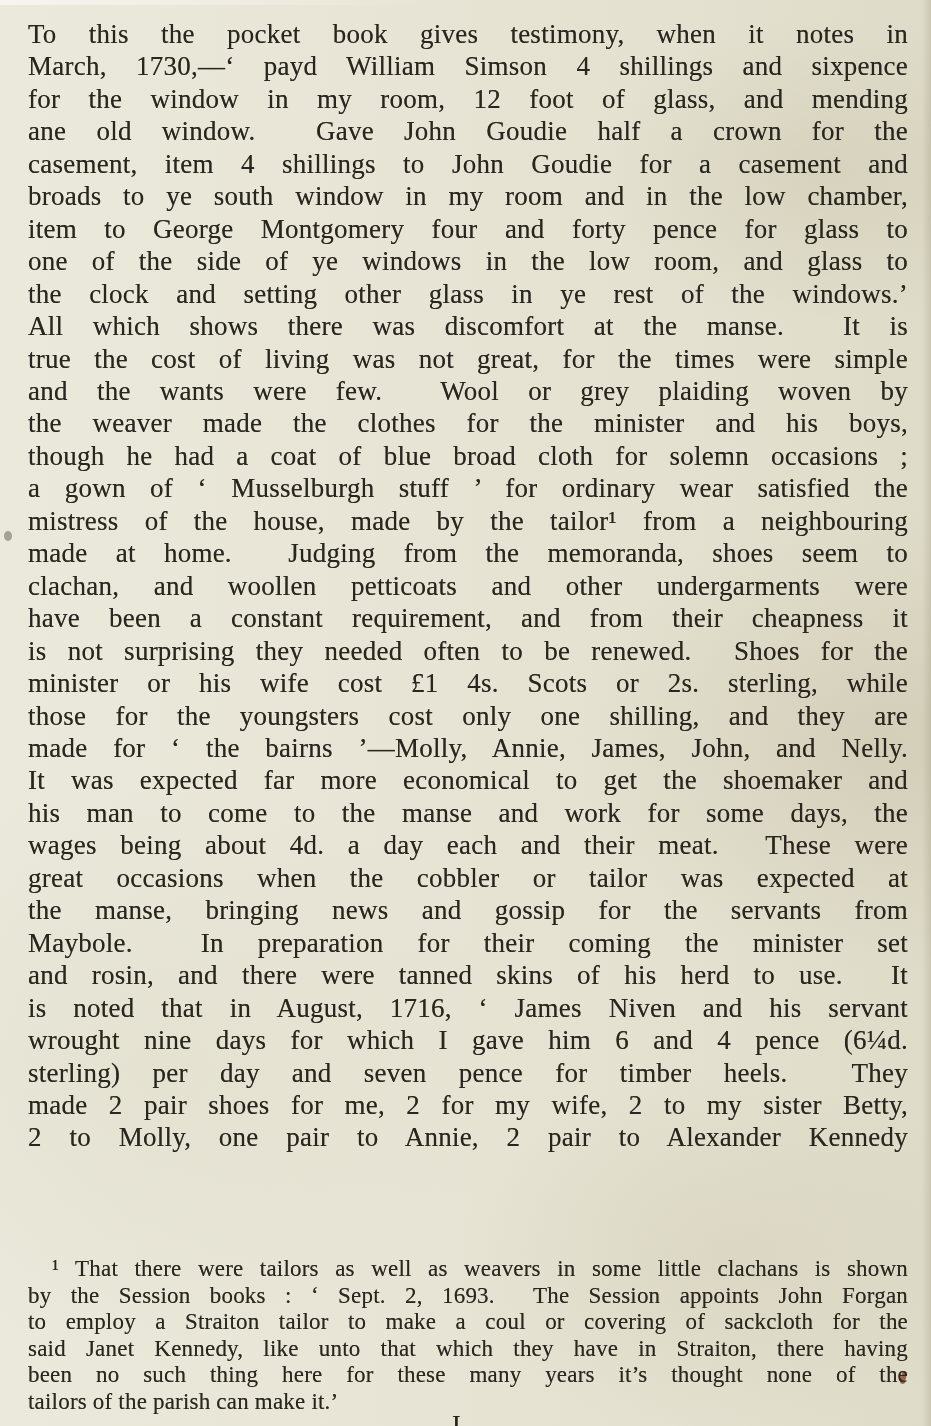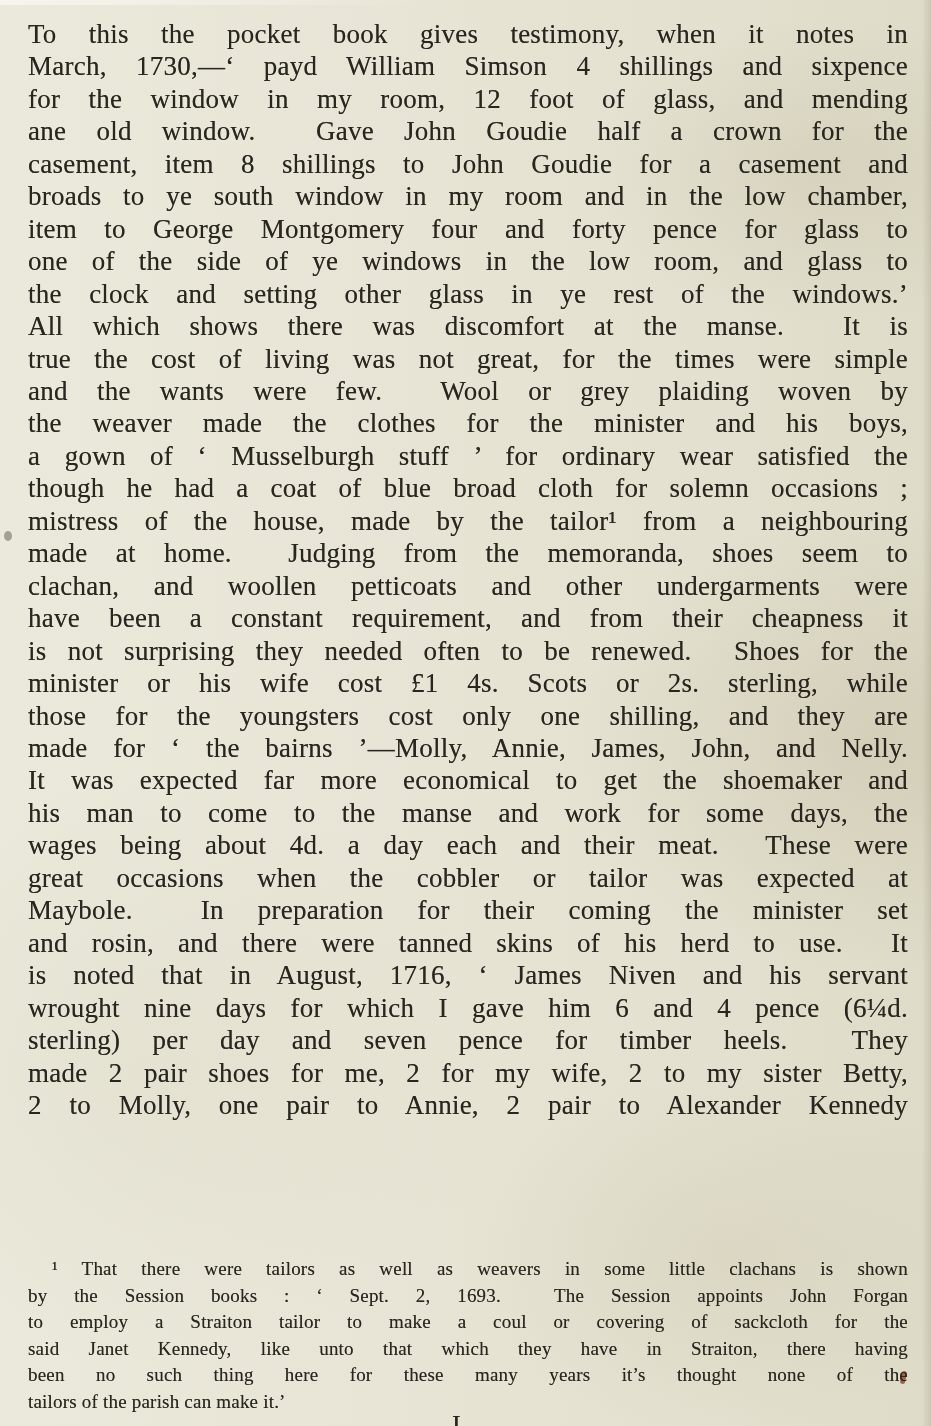--- a/index.html
+++ b/index.html
@@ -37,21 +37,21 @@
     white-space: nowrap-none;
     text-shadow: 0 0 0.5px rgba(35,32,25,0.55);
   }
   .footnote {
     position: absolute;
     left: 28px;
     top: 1256px;
     width: 880px;
   }
   .fline {
-    font-size: 19px;
+    font-size: 23px;
     line-height: 26.6px;
     letter-spacing: 0.2px;
     text-align: justify;
     text-align-last: justify;
     text-justify: inter-word;
     text-shadow: 0 0 0.4px rgba(35,32,25,0.5);
   }
   .footnote .fline:first-child { text-indent: 24px; }
   .footnote .fline:last-child { text-align-last: left; }
 
@@ -102,43 +102,44 @@
   <div class="edge-highlight-top"></div>
   <div class="edge-shade-right"></div>
   <div class="speck-left"></div>
   <div class="stain-bottom-right"></div>
 
   <div class="body-text">
       <div class="bline">To this the pocket book gives testimony, when it notes in</div>
       <div class="bline">March, 1730,—‘ payd William Simson 4 shillings and sixpence</div>
       <div class="bline">for the window in my room, 12 foot of glass, and mending</div>
       <div class="bline">ane old window.&nbsp; Gave John Goudie half a crown for the</div>
-      <div class="bline">casement, item 8 shillings to John Goudie for a casement and</div>
+      <div class="bline">casement, item 4 shillings to John Goudie for a casement and</div>
       <div class="bline">broads to ye south window in my room and in the low chamber,</div>
       <div class="bline">item to George Montgomery four and forty pence for glass to</div>
       <div class="bline">one of the side of ye windows in the low room, and glass to</div>
       <div class="bline">the clock and setting other glass in ye rest of the windows.’</div>
       <div class="bline">All which shows there was discomfort at the manse.&nbsp; It is</div>
       <div class="bline">true the cost of living was not great, for the times were simple</div>
       <div class="bline">and the wants were few.&nbsp; Wool or grey plaiding woven by</div>
       <div class="bline">the weaver made the clothes for the minister and his boys,</div>
+      <div class="bline">though he had a coat of blue broad cloth for solemn occasions ;</div>
       <div class="bline">a gown of ‘ Musselburgh stuff ’ for ordinary wear satisfied the</div>
-      <div class="bline">though he had a coat of blue broad cloth for solemn occasions ;</div>
       <div class="bline">mistress of the house, made by the tailor¹ from a neighbouring</div>
       <div class="bline">made at home.&nbsp; Judging from the memoranda, shoes seem to</div>
       <div class="bline">clachan, and woollen petticoats and other undergarments were</div>
       <div class="bline">have been a constant requirement, and from their cheapness it</div>
       <div class="bline">is not surprising they needed often to be renewed.&nbsp; Shoes for the</div>
       <div class="bline">minister or his wife cost £1 4s. Scots or 2s. sterling, while</div>
       <div class="bline">those for the youngsters cost only one shilling, and they are</div>
       <div class="bline">made for ‘ the bairns ’—Molly, Annie, James, John, and Nelly.</div>
       <div class="bline">It was expected far more economical to get the shoemaker and</div>
       <div class="bline">his man to come to the manse and work for some days, the</div>
       <div class="bline">wages being about 4d. a day each and their meat.&nbsp; These were</div>
       <div class="bline">great occasions when the cobbler or tailor was expected at</div>
+      <div class="bline">the manse, bringing news and gossip for the servants from</div>
       <div class="bline">Maybole.&nbsp; In preparation for their coming the minister set</div>
       <div class="bline">and rosin, and there were tanned skins of his herd to use.&nbsp; It</div>
       <div class="bline">is noted that in August, 1716, ‘ James Niven and his servant</div>
       <div class="bline">wrought nine days for which I gave him 6 and 4 pence (6¼d.</div>
       <div class="bline">sterling) per day and seven pence for timber heels.&nbsp; They</div>
       <div class="bline">made 2 pair shoes for me, 2 for my wife, 2 to my sister Betty,</div>
       <div class="bline">2 to Molly, one pair to Annie, 2 pair to Alexander Kennedy</div>
     </div>
 
   <div class="footnote">

